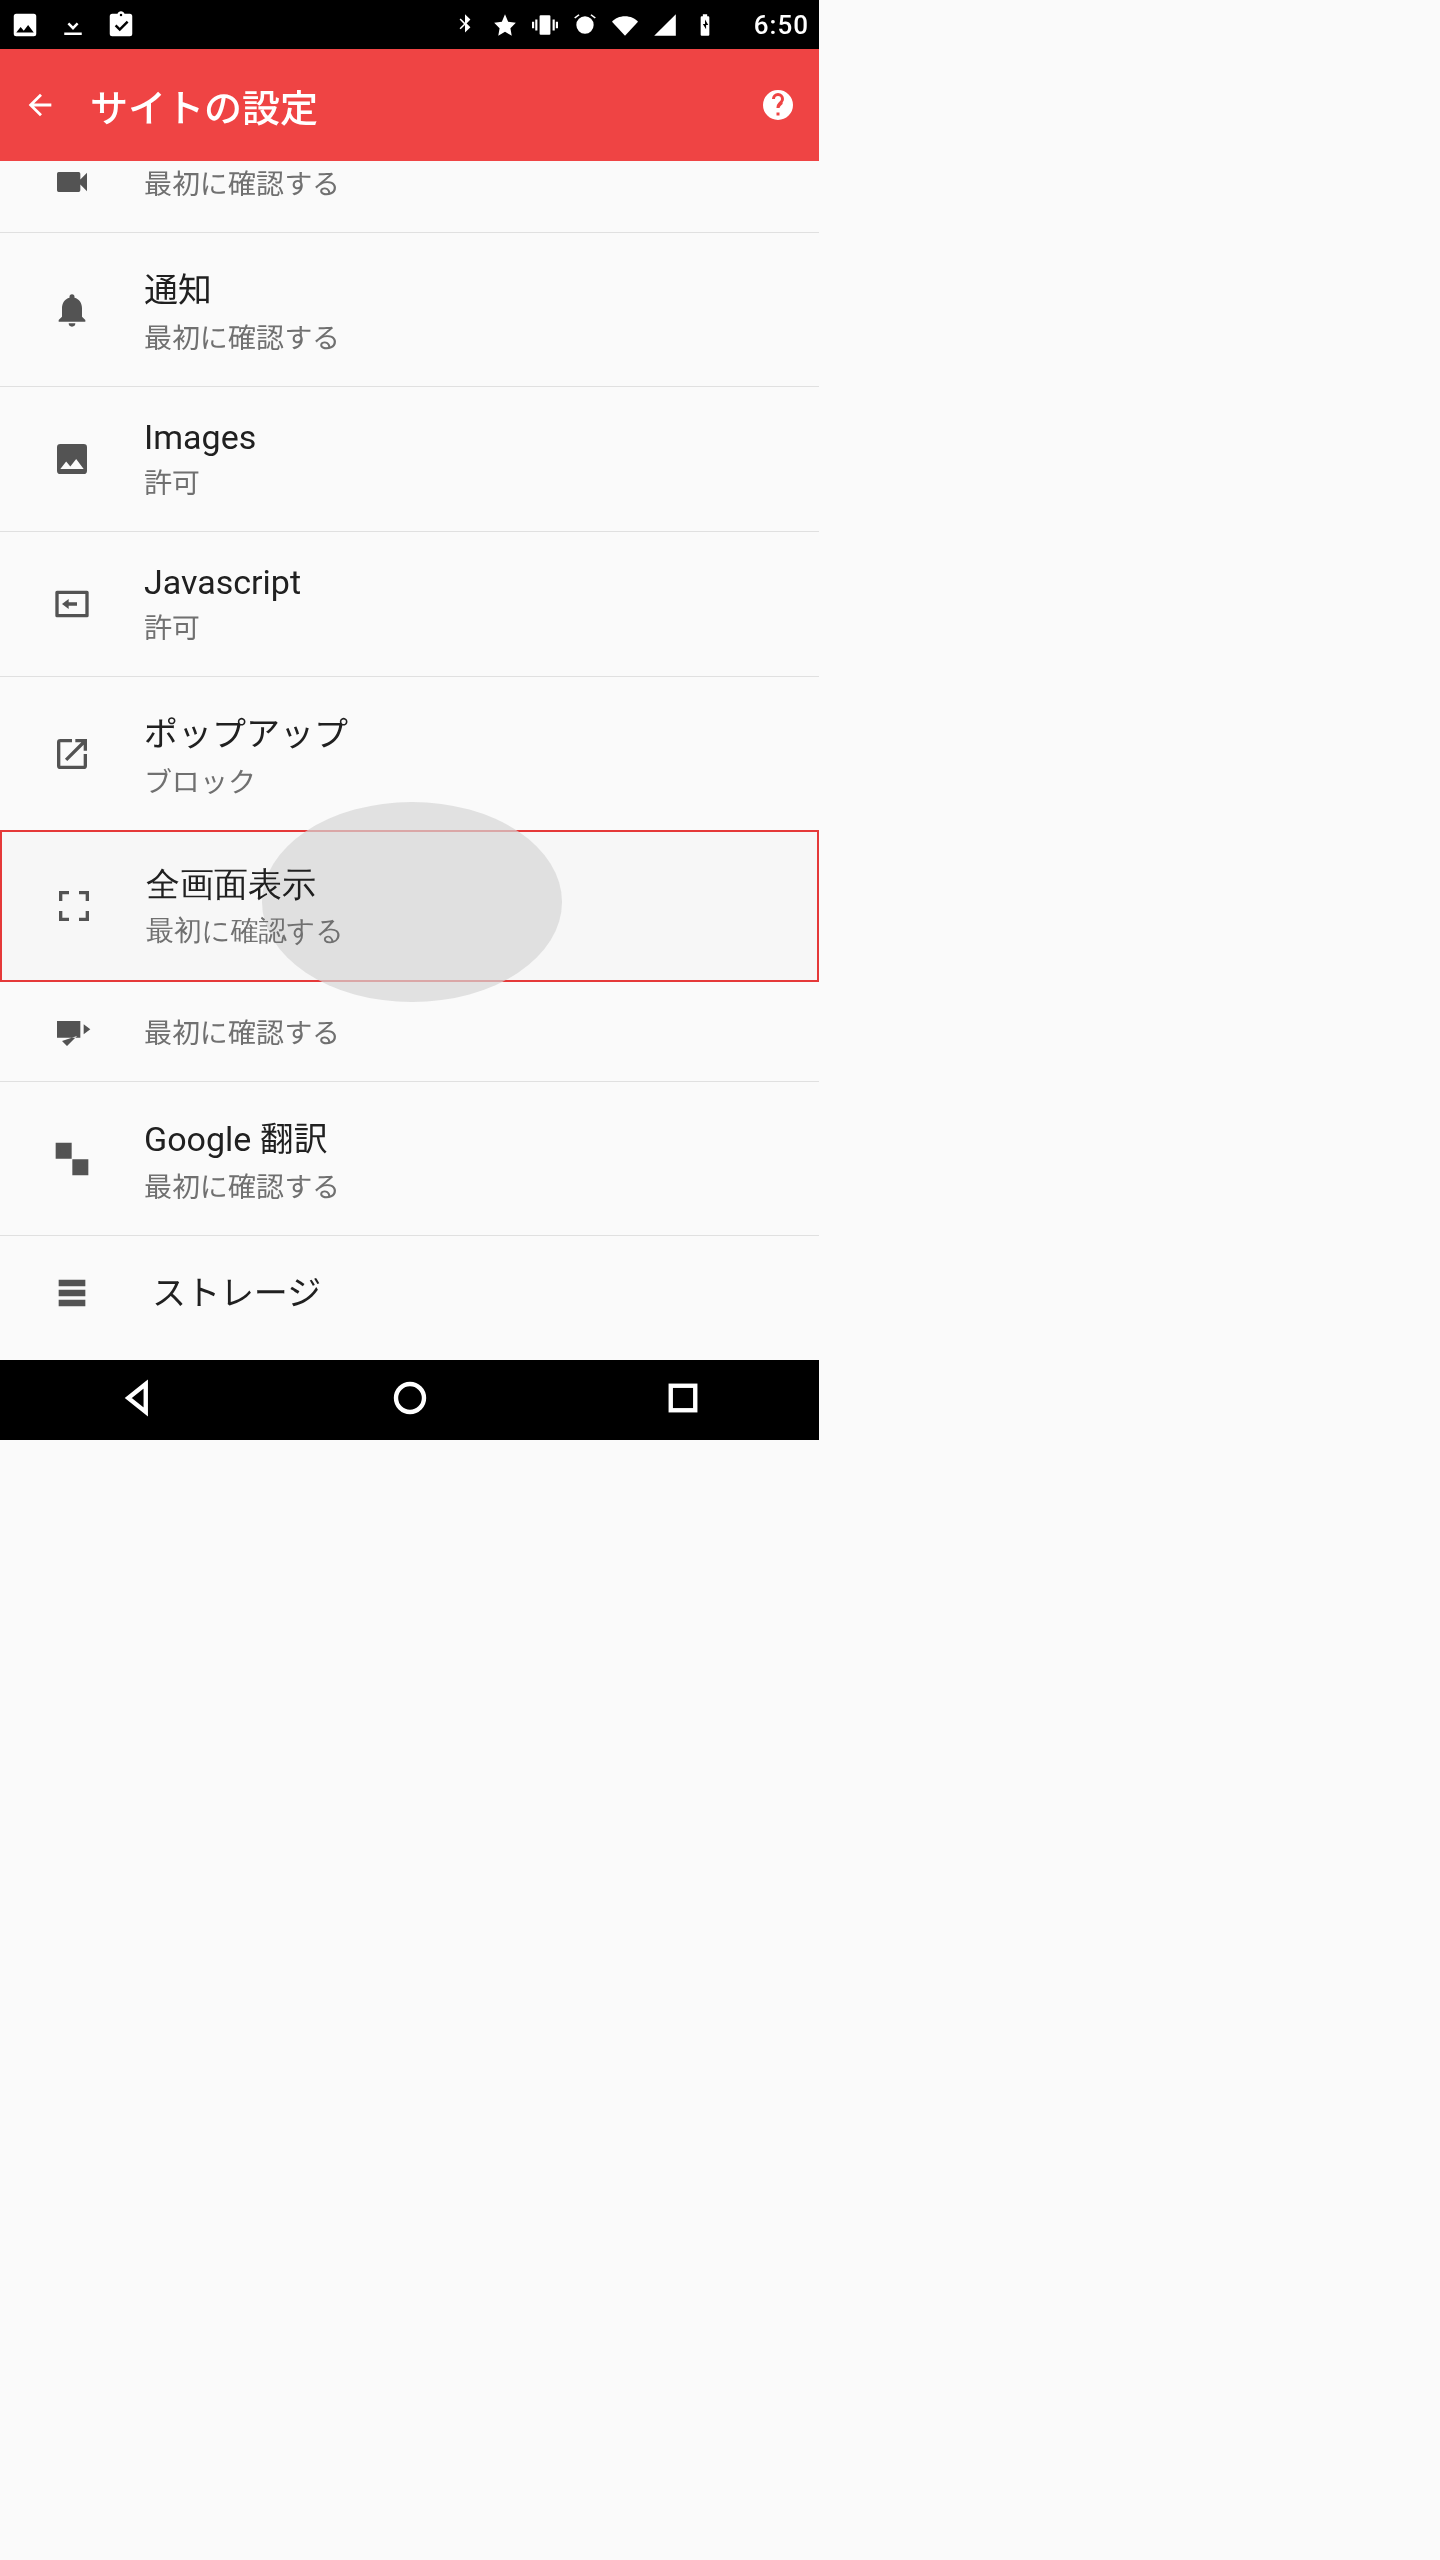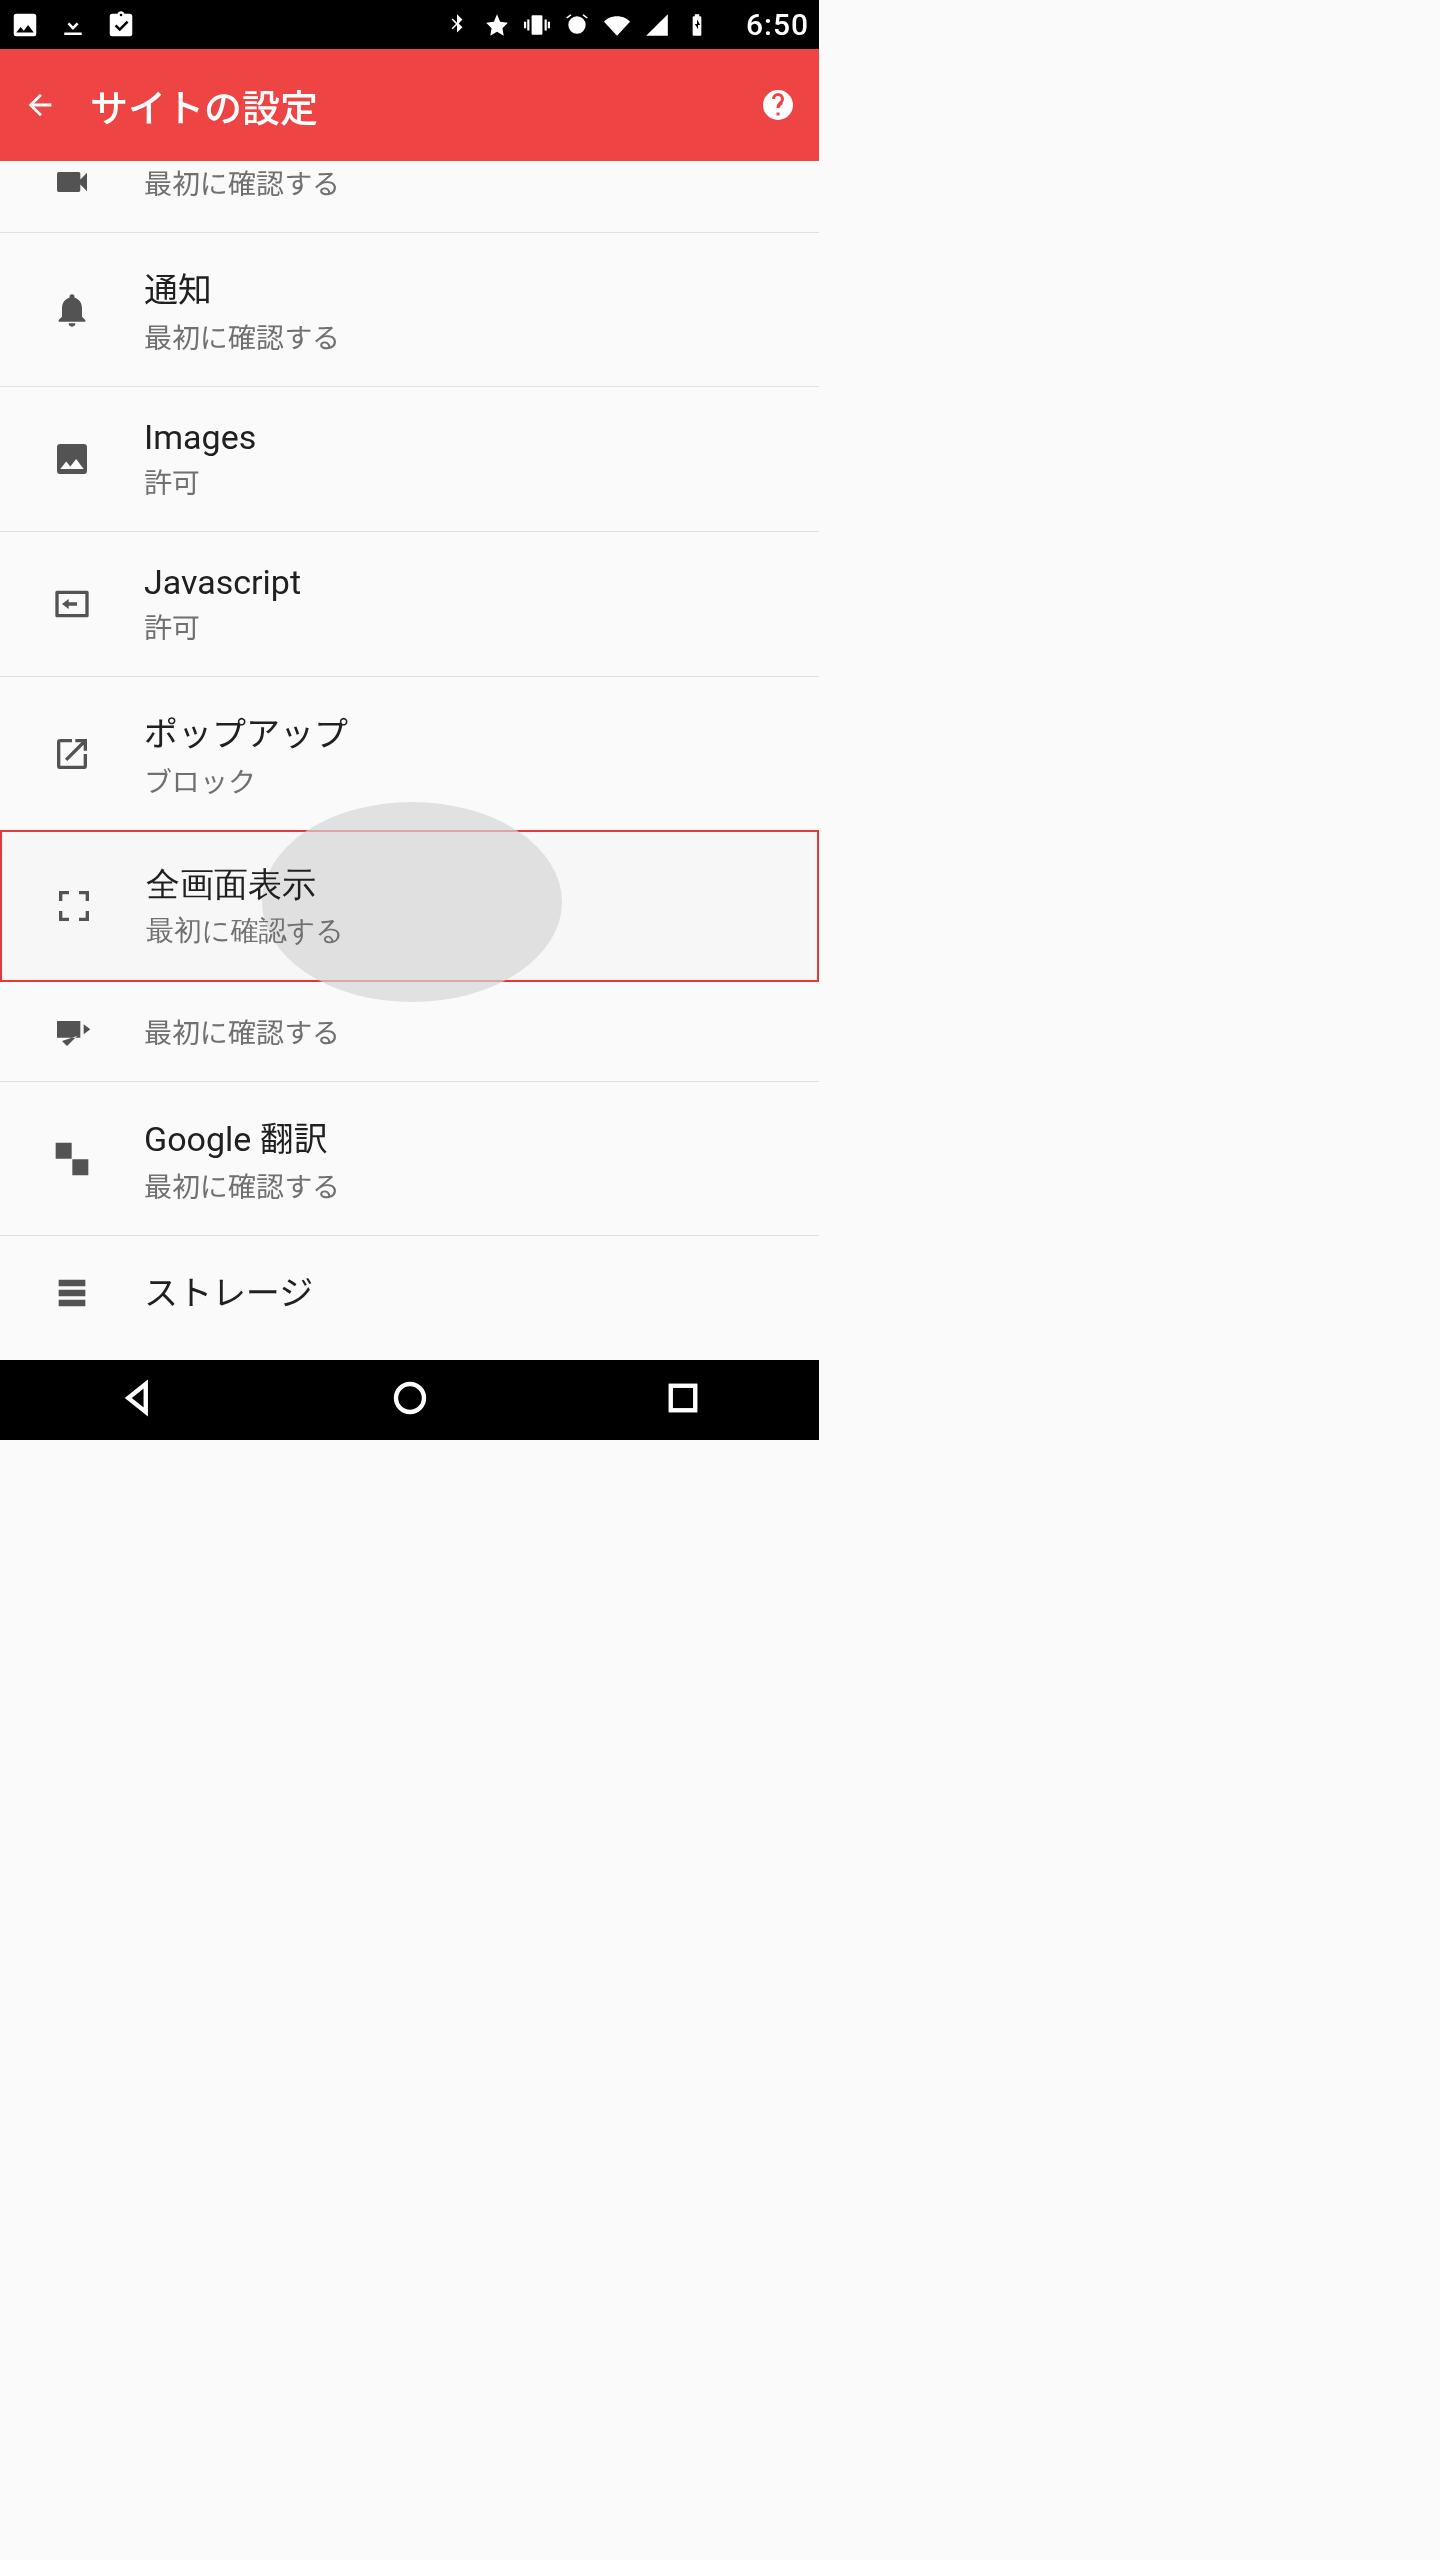--- a/index.html
+++ b/index.html
@@ -17,21 +17,21 @@
     display: flex;
     align-items: center;
     color: #fff;
     font-size: 26px;
     padding: 0 10px;
   }
   .status-left { display: flex; gap: 18px; }
   .status-left svg { width: 30px; height: 30px; fill: #fff; }
   .status-right { margin-left: auto; display: flex; align-items: center; gap: 14px; }
   .status-right svg { width: 26px; height: 26px; fill: #fff; }
-  .status-time { font-size: 30px; font-weight: 500; letter-spacing: 1px; margin-left: 22px; }
+  .status-time { font-size: 26px; font-weight: 500; letter-spacing: 1px; margin-left: 22px; }
 
   .app-bar {
     height: 112px;
     background: #ef4444;
     display: flex;
     align-items: center;
     padding: 0 20px;
     color: #fff;
   }
   .app-bar .back { width: 40px; height: 40px; display:flex; align-items:center; justify-content:center; }
@@ -41,21 +41,21 @@
   .app-bar .help svg { width: 36px; height: 36px; fill: #fff; }
 
   .content { background: #fafafa; height: 1199px; overflow: hidden; }
   .row {
     display: flex;
     align-items: center;
     padding: 30px 0;
     border-bottom: 1px solid #e0e0e0;
     background: #fafafa;
   }
-  .row:last-child { border-bottom: none; }
+  .row:last-child { border-bottom: none; gap: 8px; }
   .row.partial-top { padding-top: 0; }
   .row .ico {
     width: 144px;
     display: flex;
     justify-content: center;
     align-items: center;
   }
   .row .ico svg { width: 40px; height: 40px; fill: #535353; }
   .row .texts { flex: 1; }
   .row .t1 { font-size: 34px; color: #202020; margin-bottom: 4px; }

